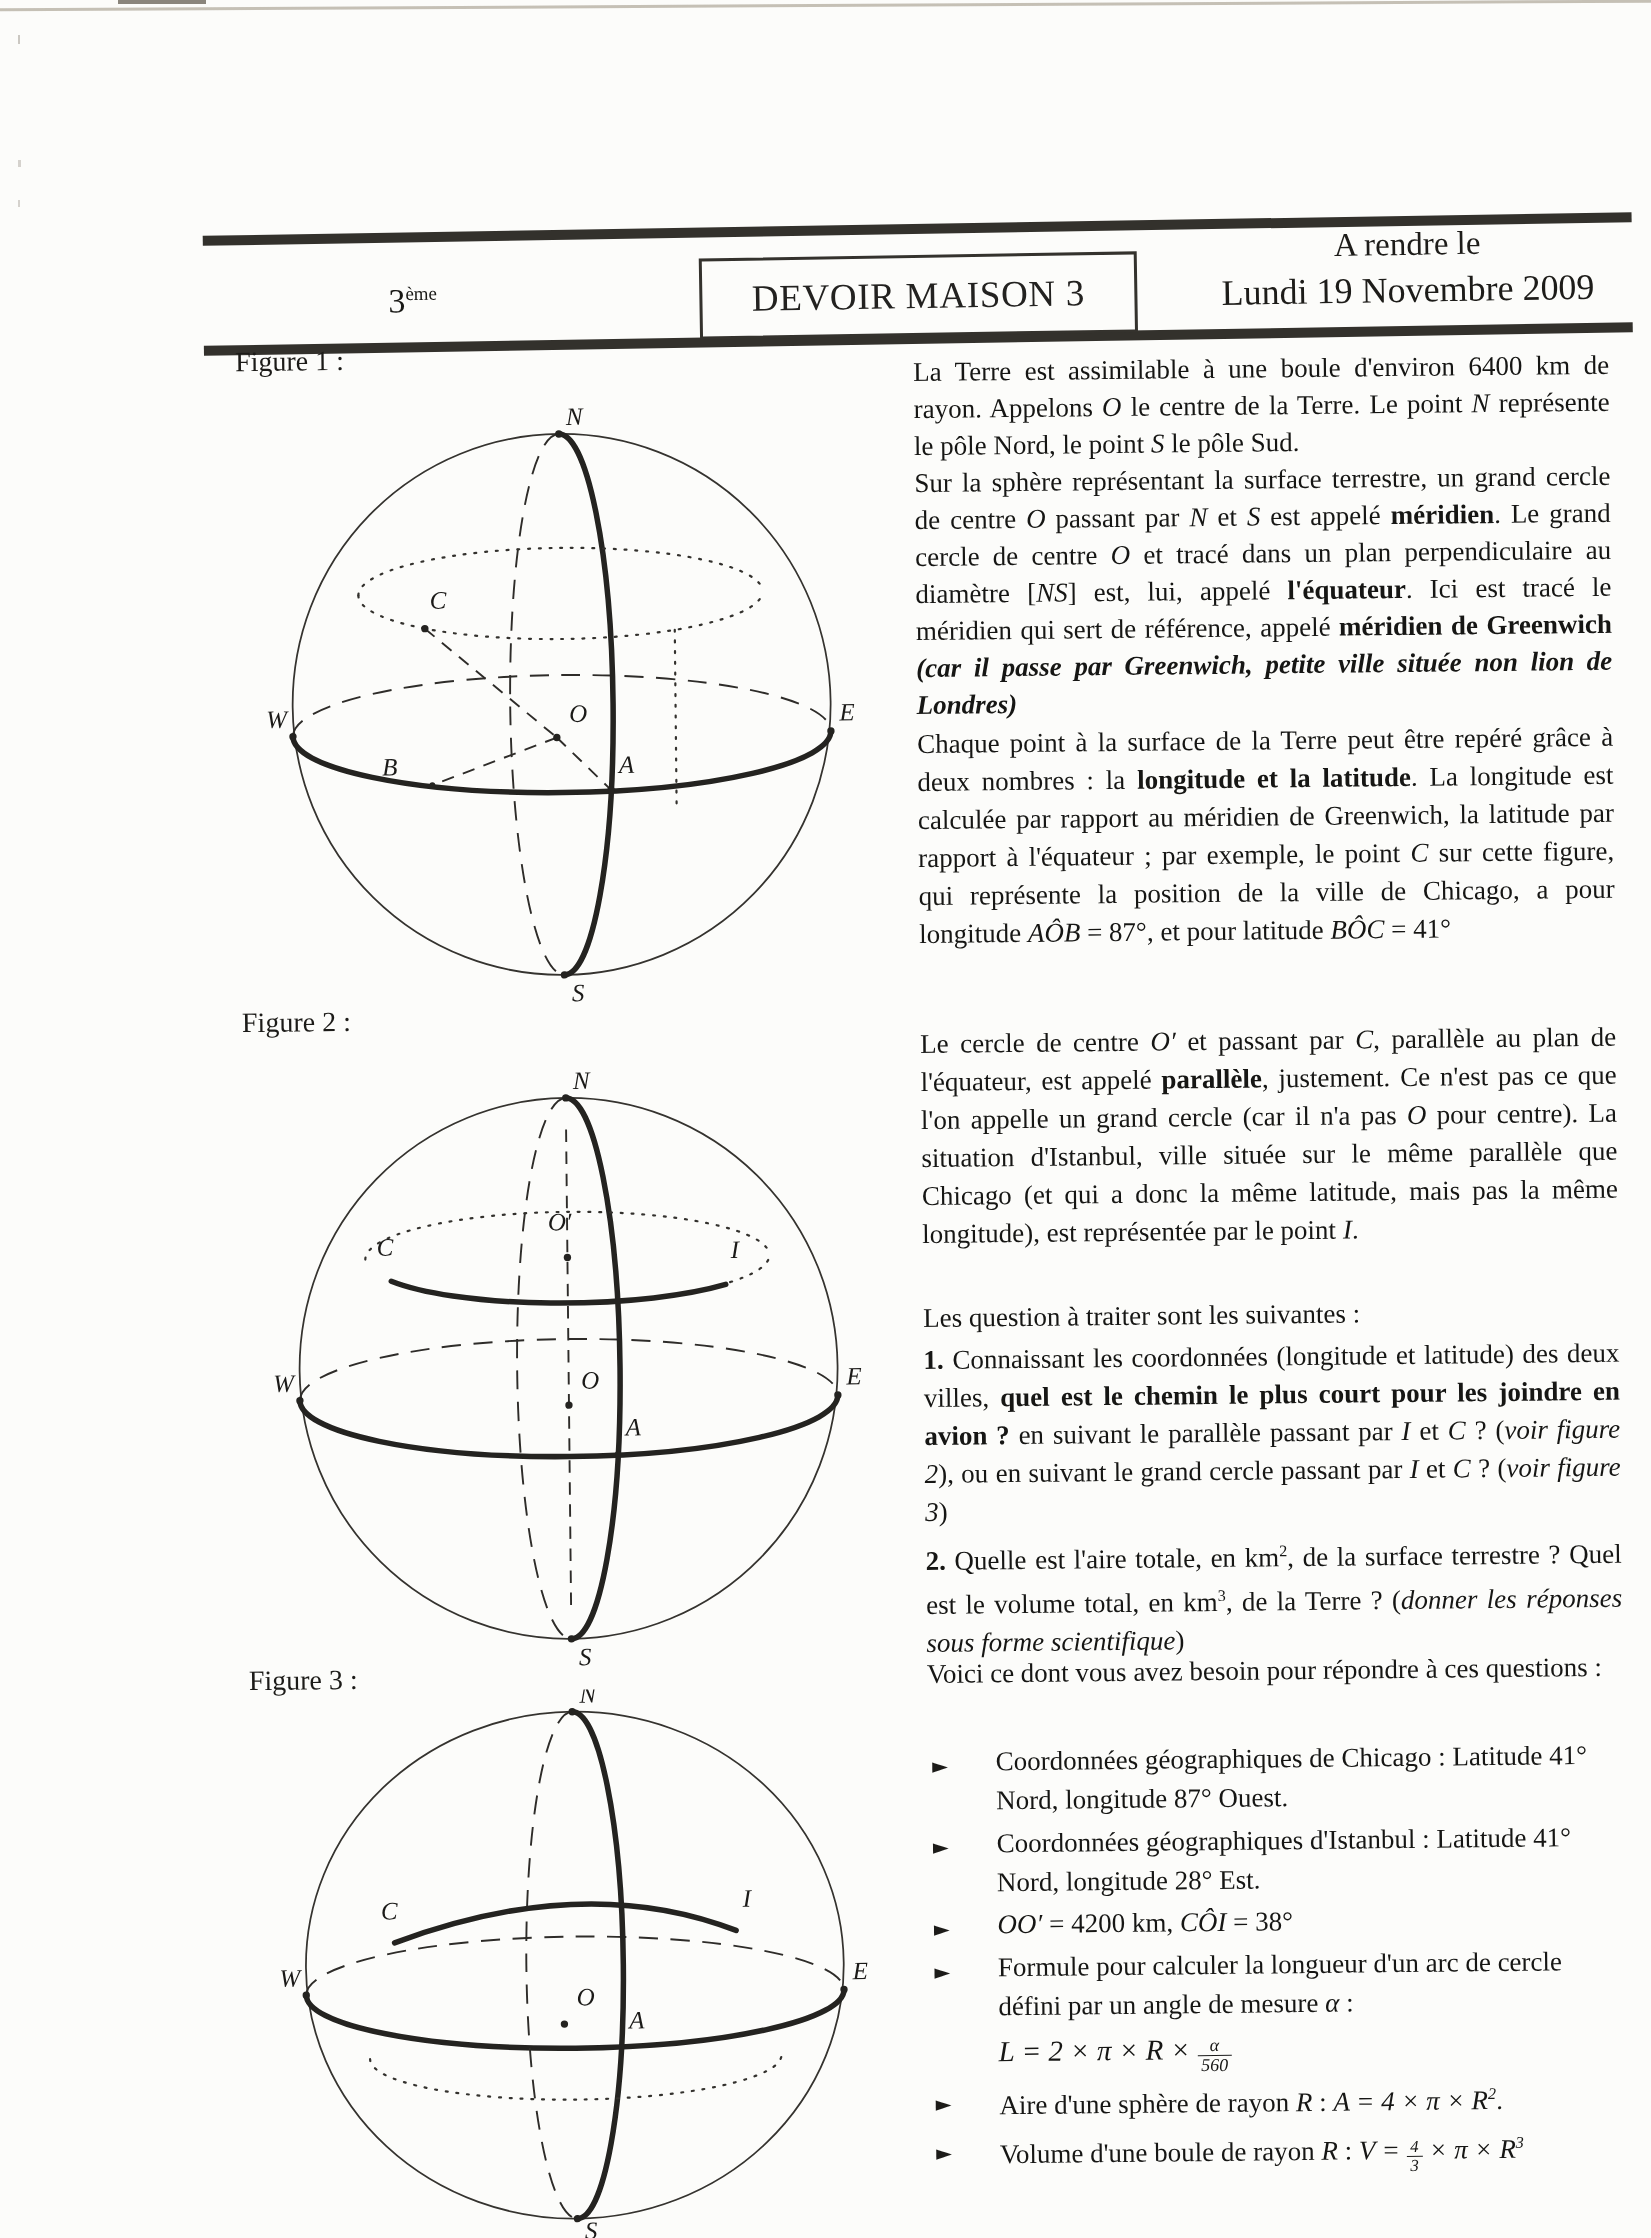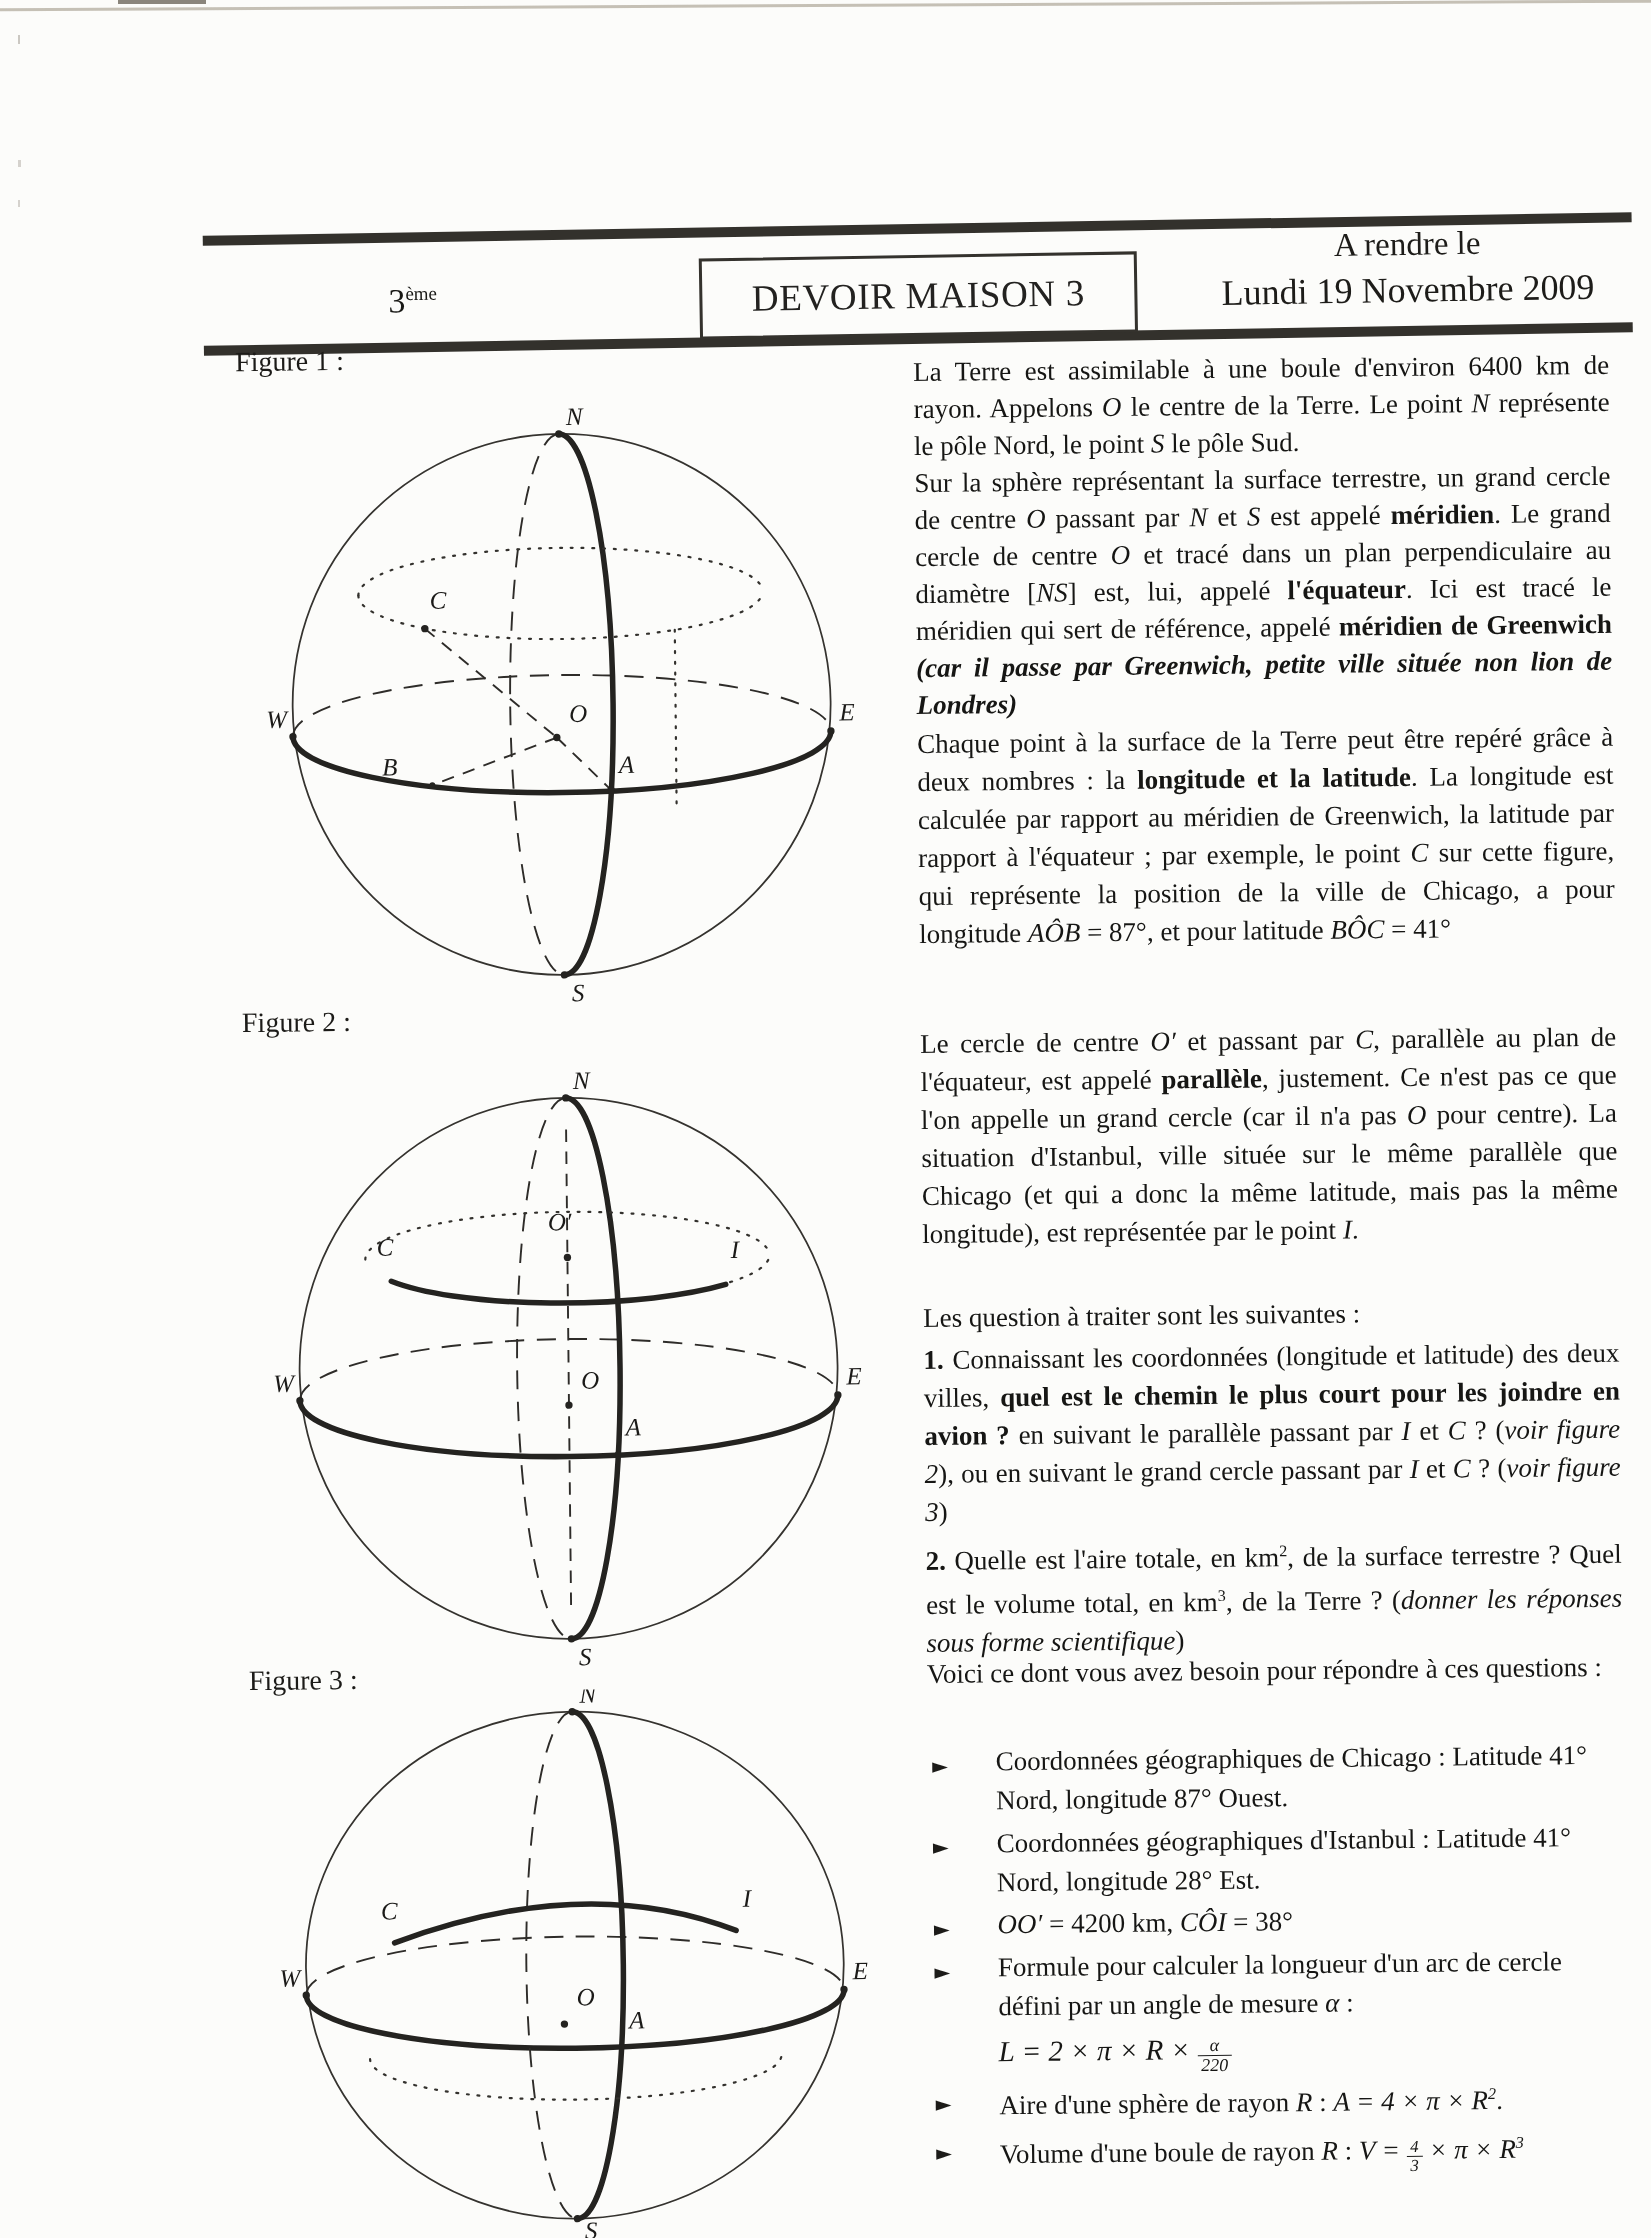--- a/index.html
+++ b/index.html
@@ -203,21 +203,21 @@
       </li>
       <li>
         <span class="mk">►</span>
         <span class="it">OO′</span><span> = 4200 km, </span><span class="it">CÔI</span><span> = 38°</span>
       </li>
       <li>
         <span class="mk">►</span>
         <span>Formule pour calculer la longueur d'un arc de cercle défini par un angle de mesure </span><span class="it">α</span><span> :</span>
         <div class="formula math">
           <span>L = 2 × π × R ×</span>
-          <span class="frac"><span class="num">α</span><span class="den">220</span></span>
+          <span class="frac"><span class="num">α</span><span class="den">560</span></span>
         </div>
       </li>
       <li>
         <span class="mk">►</span>
         <span>Aire d'une sphère de rayon </span><span class="it">R</span><span> : </span><span class="math">A = 4 × π × R</span><sup class="math">2</sup><span>.</span>
       </li>
       <li>
         <span class="mk">►</span>
         <span>Volume d'une boule de rayon </span><span class="it">R</span><span> : </span><span class="math">V</span><span class="math"> = </span><span class="frac math"><span class="num">4</span><span class="den">3</span></span><span class="math"> × π × R</span><sup class="math">3</sup>
       </li>

